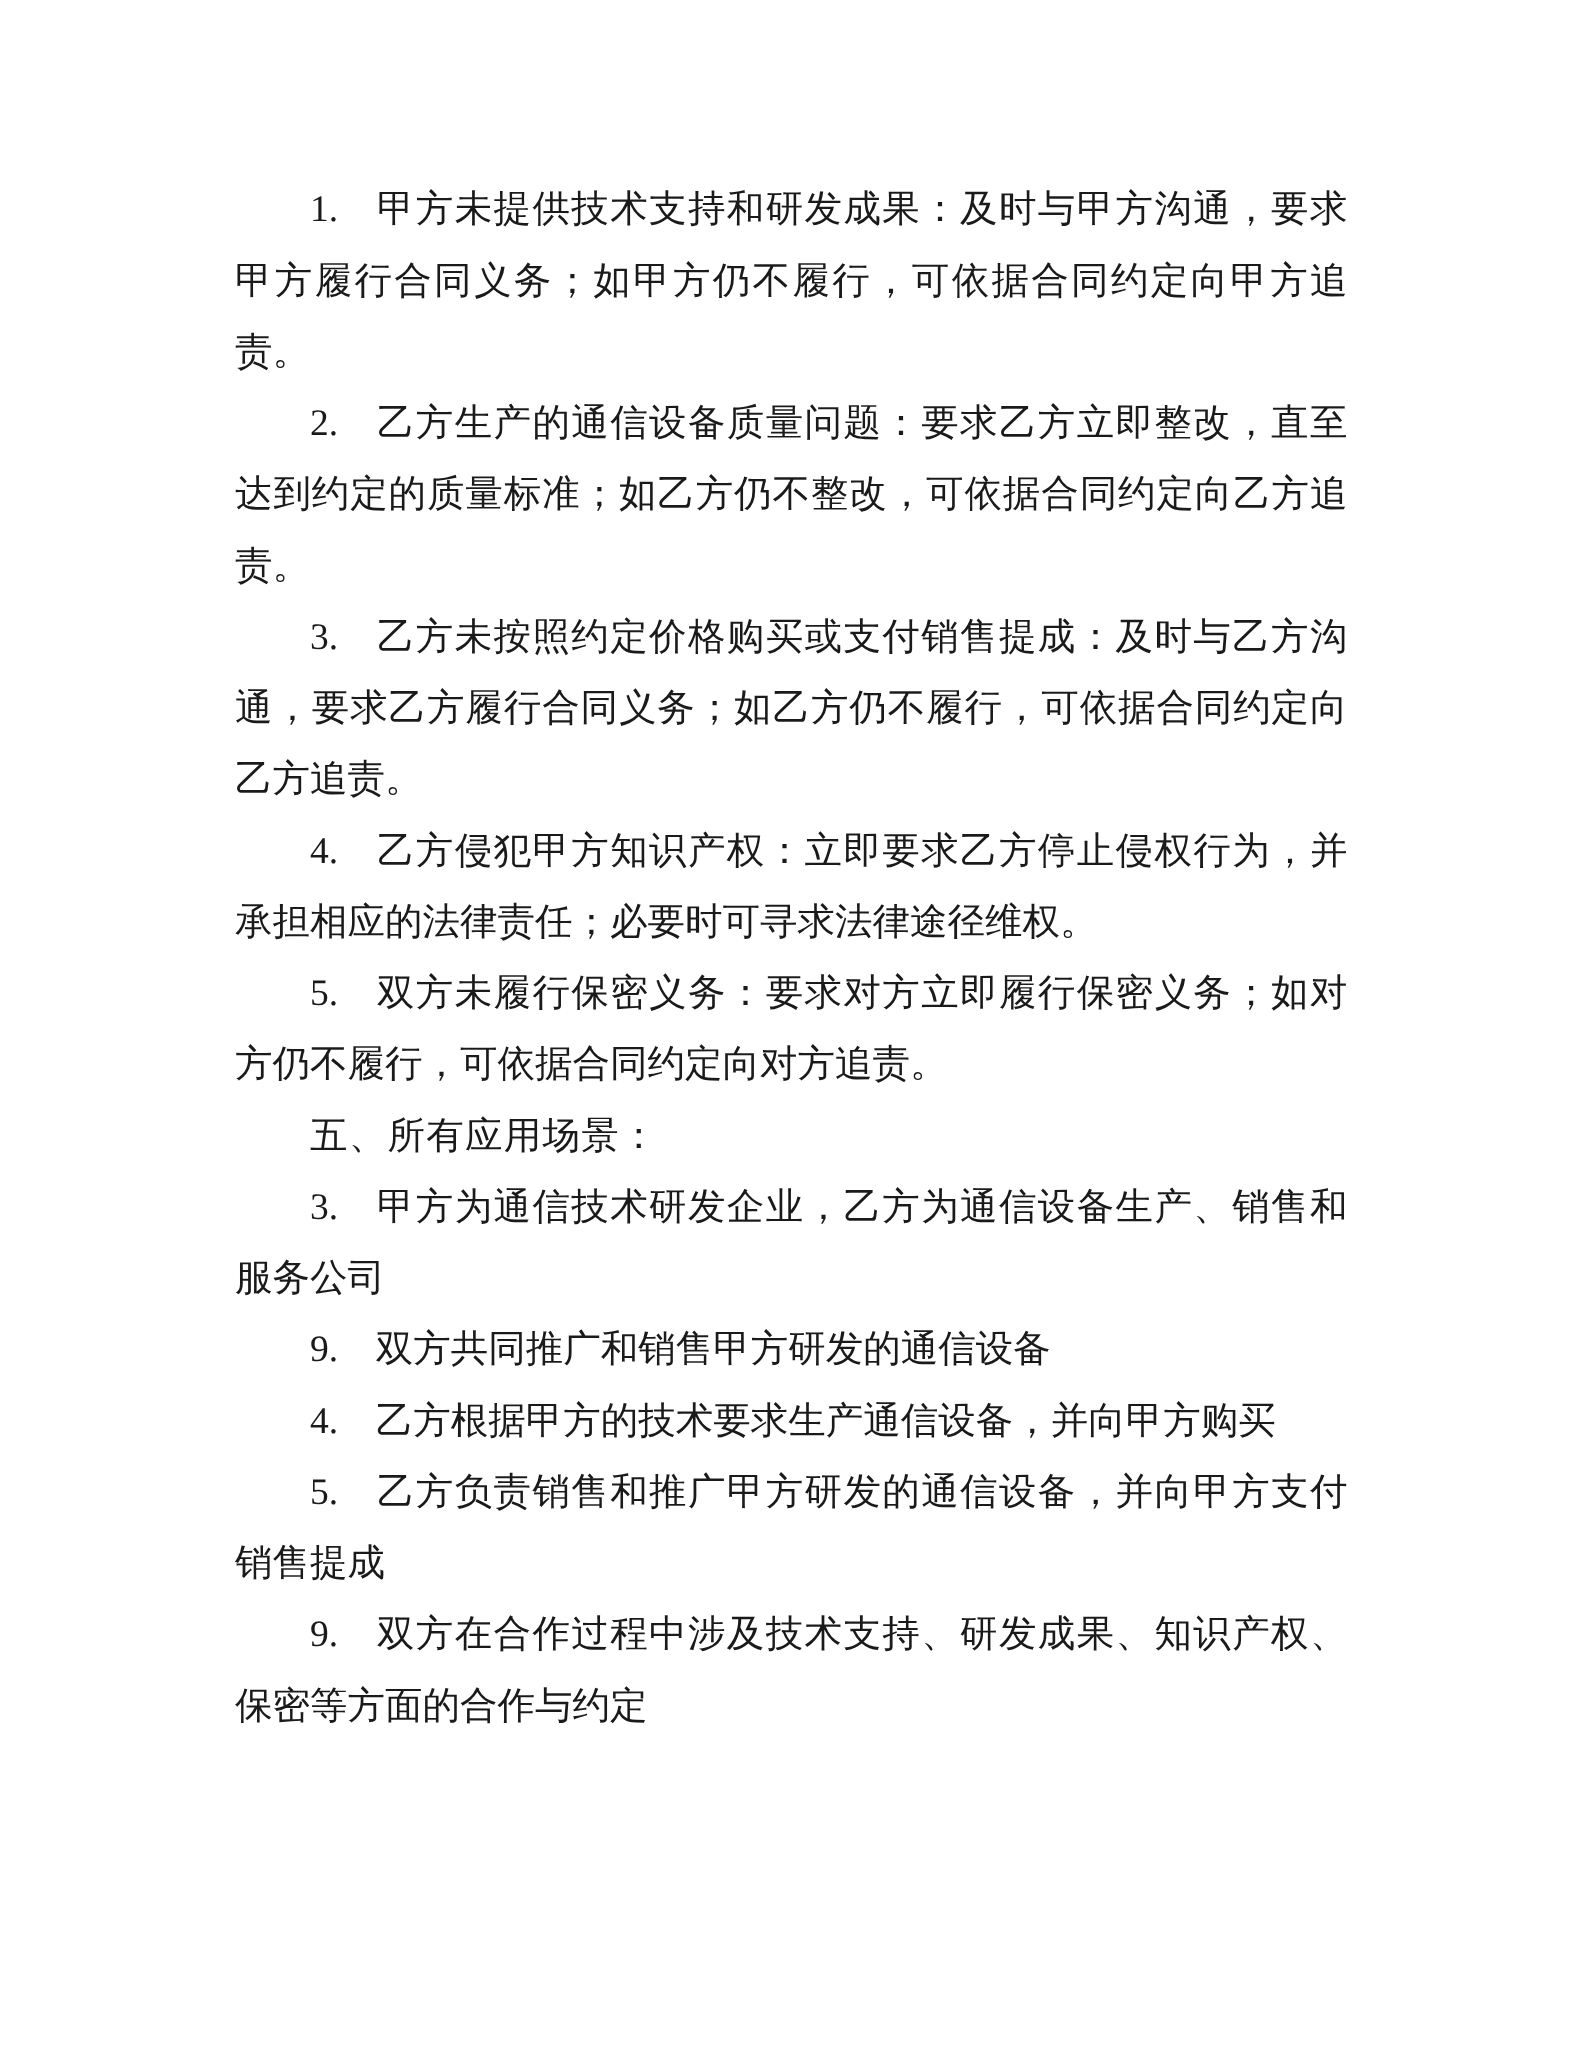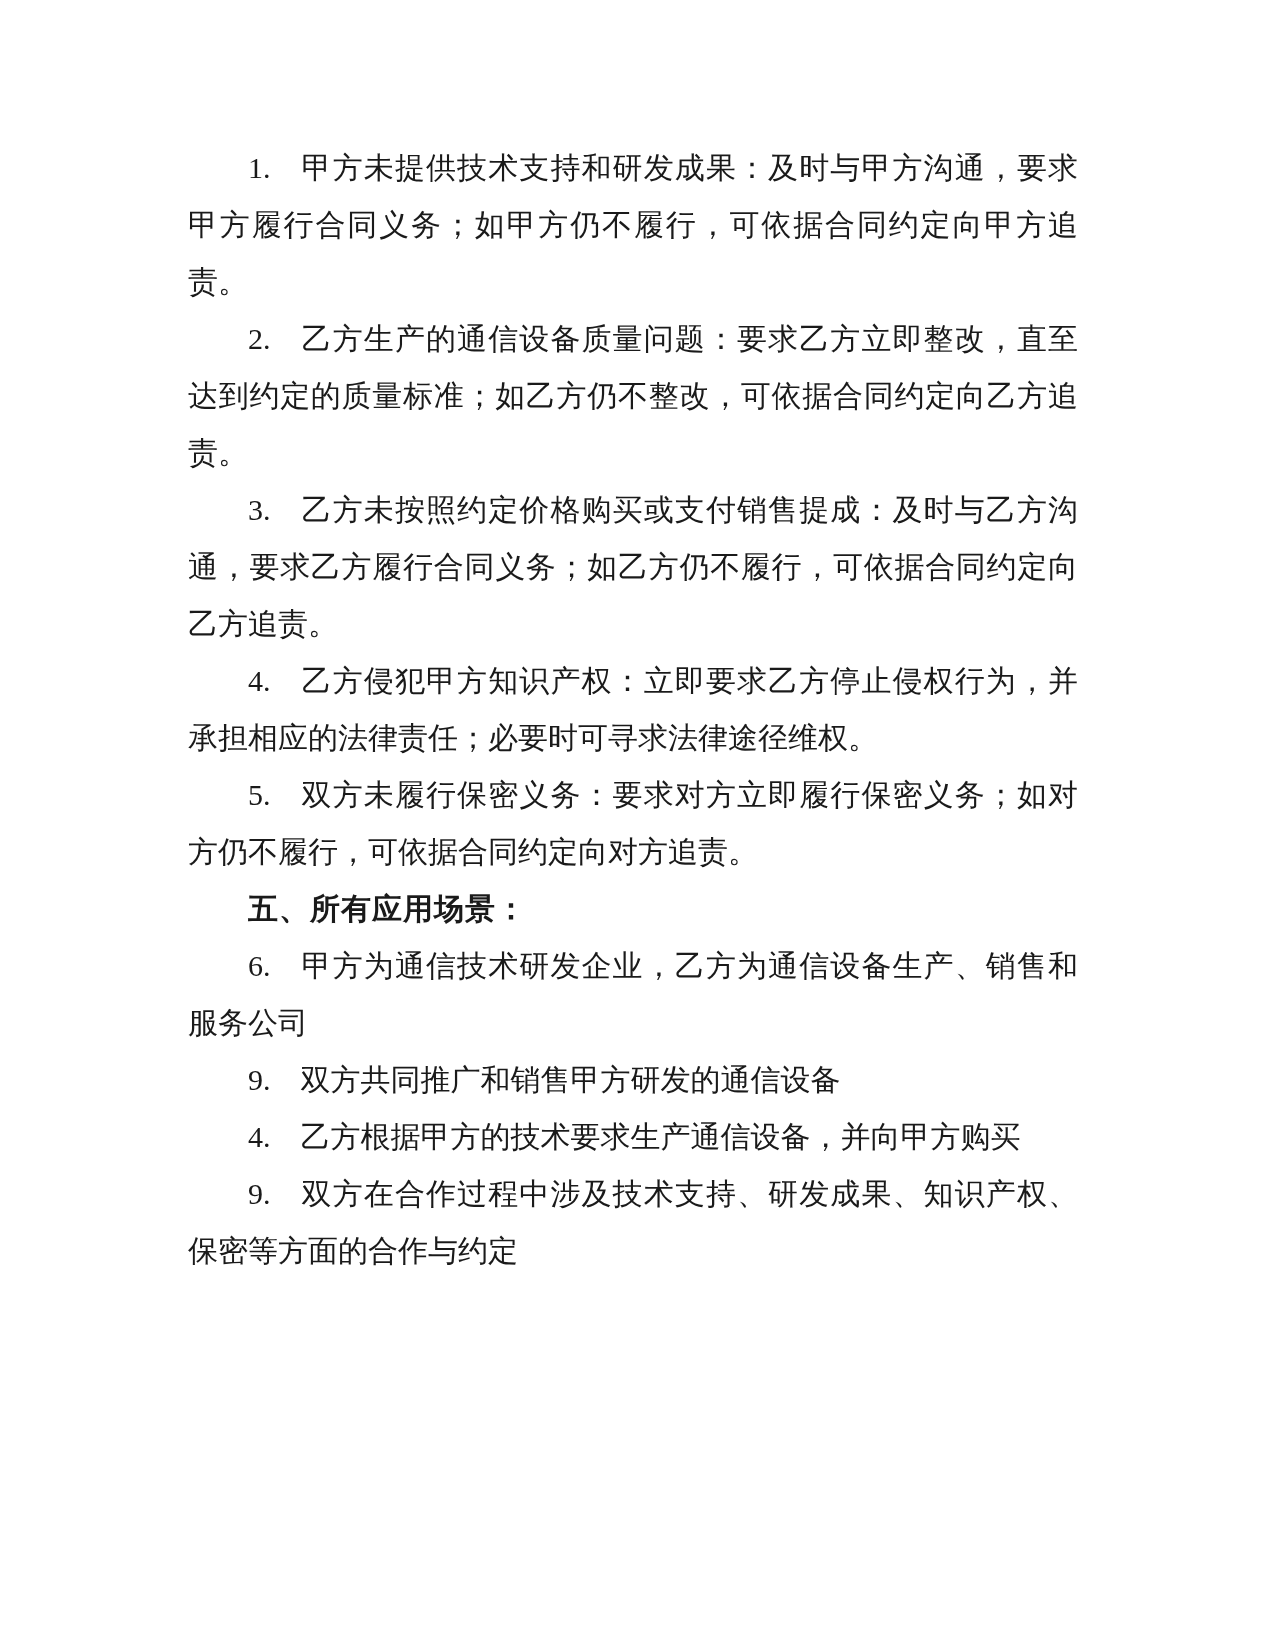--- a/index.html
+++ b/index.html
@@ -28,34 +28,35 @@
   }
   .para {
     margin: 0;
     padding: 0;
     text-indent: 2em;
   }
   .heading {
     margin: 0;
     padding: 0;
     text-indent: 2em;
-    font-weight: bold;
+    font-weight: normal;
     font-family: "Liberation Sans", "DejaVu Sans", sans-serif;
     letter-spacing: 1px;
   }
 </style>
 </head>
 <body>
 
 <div class="page">
   <div class="doc-body">
       <div class="para">1. 甲方未提供技术支持和研发成果：及时与甲方沟通，要求甲方履行合同义务；如甲方仍不履行，可依据合同约定向甲方追责。</div>
       <div class="para">2. 乙方生产的通信设备质量问题：要求乙方立即整改，直至达到约定的质量标准；如乙方仍不整改，可依据合同约定向乙方追责。</div>
       <div class="para">3. 乙方未按照约定价格购买或支付销售提成：及时与乙方沟通，要求乙方履行合同义务；如乙方仍不履行，可依据合同约定向乙方追责。</div>
       <div class="para">4. 乙方侵犯甲方知识产权：立即要求乙方停止侵权行为，并承担相应的法律责任；必要时可寻求法律途径维权。</div>
       <div class="para">5. 双方未履行保密义务：要求对方立即履行保密义务；如对方仍不履行，可依据合同约定向对方追责。</div>
       <div class="heading">五、所有应用场景：</div>
-      <div class="para">6. 甲方为通信技术研发企业，乙方为通信设备生产、销售和服务公司</div>
+      <div class="para">3. 甲方为通信技术研发企业，乙方为通信设备生产、销售和服务公司</div>
       <div class="para">9. 双方共同推广和销售甲方研发的通信设备</div>
       <div class="para">4. 乙方根据甲方的技术要求生产通信设备，并向甲方购买</div>
+      <div class="para">5. 乙方负责销售和推广甲方研发的通信设备，并向甲方支付销售提成</div>
       <div class="para">9. 双方在合作过程中涉及技术支持、研发成果、知识产权、保密等方面的合作与约定</div>
     </div>
 </div>
 
 </body></html>

